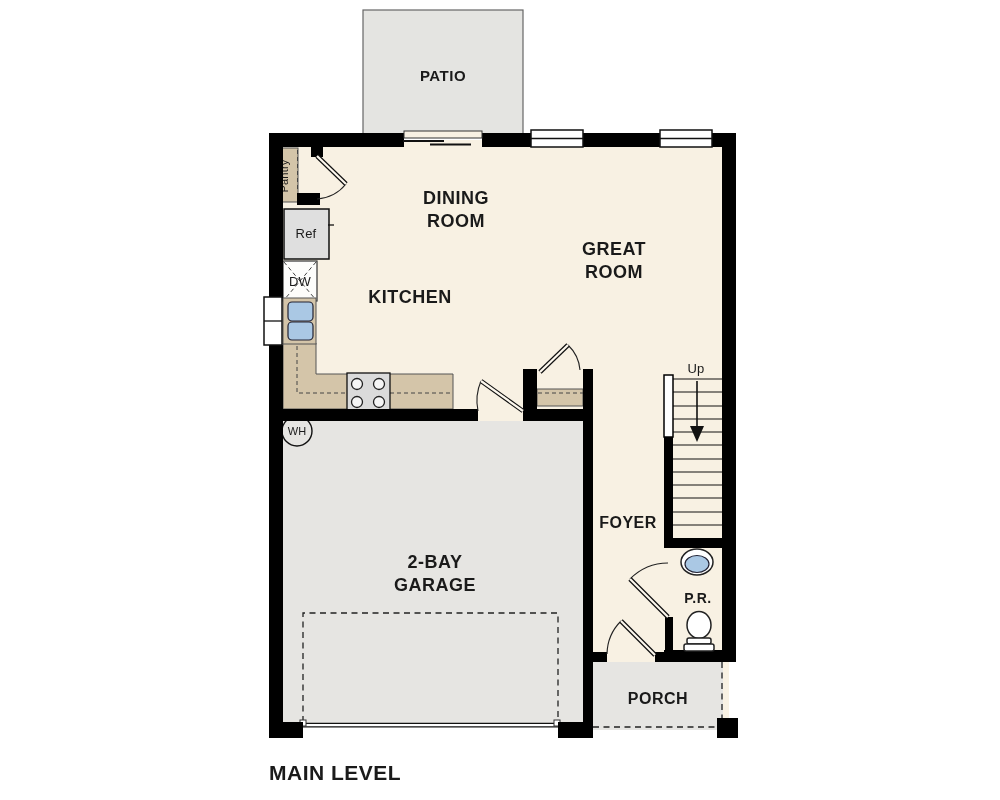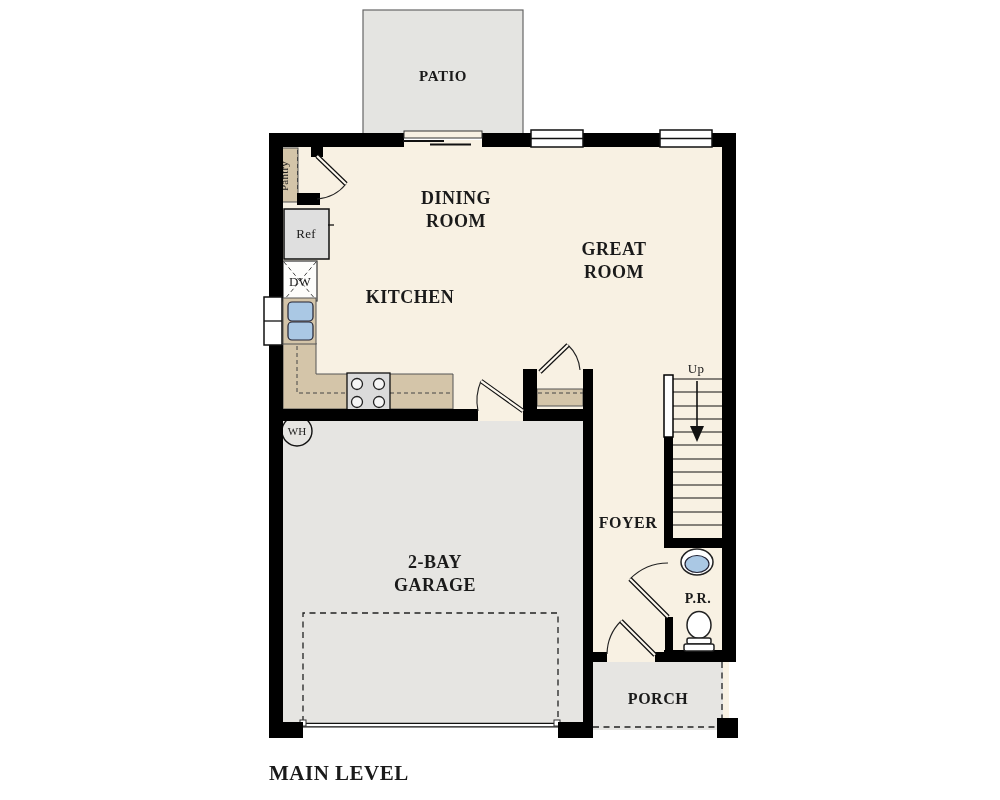--- a/index.html
+++ b/index.html
@@ -1,17 +1,17 @@
 <!DOCTYPE html>
 <html style="--c-floor: #f8f1e3; --c-outdoor: #e4e4e1; --c-garage: #e6e5e2; --c-counter: #d4c5a9; --c-water: #aac8e4; --c-appliance: #dfdfdf; --c-wall: #000000; --c-text: #1a1a1a;"><head>
 <meta charset="utf-8">
 <style>
   html,body{margin:0;padding:0;background:#fff;}
   .page{position:relative;width:1000px;height:800px;background:#fff;overflow:hidden;
-        font-family:Liberation Serif, serif;}
+        font-family:Liberation Sans, sans-serif;}
   svg{display:block;}
   .wall{fill:var(--c-wall);}
   .floor-fill{fill:var(--c-floor);}
   .outdoor{fill:var(--c-outdoor);stroke:#666;stroke-width:1.2;}
   .garage-fill{fill:var(--c-garage);}
   .counter{fill:var(--c-counter);stroke:#555;stroke-width:1;}
   .water{fill:var(--c-water);stroke:#223;stroke-width:1.2;}
   .appl{fill:var(--c-appliance);stroke:#111;stroke-width:1.5;}
   .white-fix{fill:#ffffff;stroke:#111;stroke-width:1.5;}
   .porcelain{fill:#ffffff;stroke:#222;stroke-width:1.5;}

